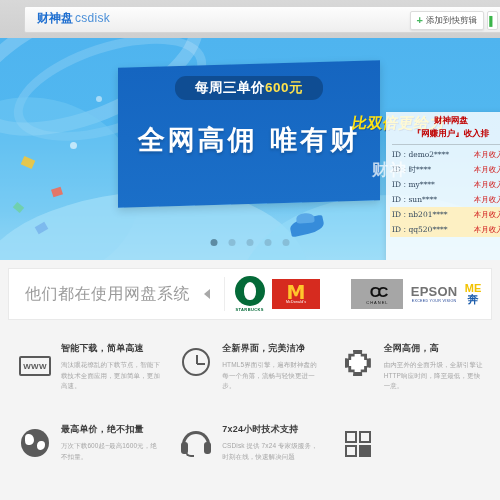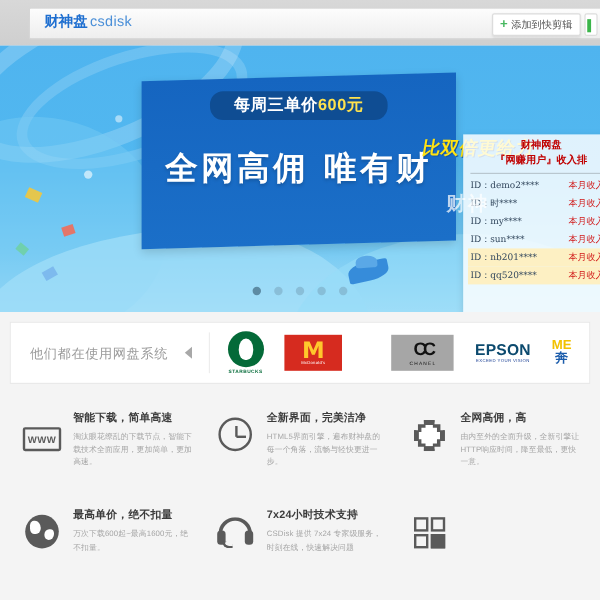--- a/index.html
+++ b/index.html
@@ -171,21 +171,21 @@
   .dot { width:7px; height:7px; border-radius:50%; background:rgba(120,165,190,.55); cursor:pointer; }
   .dot.active { background:#5d8ba3; }
 
   
   .brands {
     position:absolute; top:268px; left:8px; width:484px; height:52px;
     background:#ffffff; border:1px solid #e9e9e9;
     display:flex; align-items:center;
   }
   .brands-label {
-    font-size:11px; color:#9b9b9b; padding-left:16px; white-space:nowrap;
+    font-size:16px; color:#9b9b9b; padding-left:16px; white-space:nowrap;
     letter-spacing:0.5px;
   }
   .brand-arrow {
     margin:0 14px 0 14px; width:0; height:0;
     border-top:5px solid transparent; border-bottom:5px solid transparent;
     border-right:6px solid #a8a8a8; cursor:pointer;
   }
   .brand-sep { width:1px; height:34px; background:#ededed; }
   .brand-track { flex:1; display:flex; align-items:center; justify-content:space-around; padding:0 6px; }
   .brand { display:flex; flex-direction:column; align-items:center; justify-content:center; }
@@ -199,21 +199,21 @@
 
   .mcd { width:48px; height:30px; background:#d62b1f; display:flex; flex-direction:column; align-items:center; justify-content:center; }
   .mcd-m { font-size:19px; color:#ffc72c; font-weight:bold; line-height:.85; font-family:"DejaVu Sans",sans-serif; }
   .mcd-t { font-size:3.5px; color:#ffffff; letter-spacing:.2px; }
 
   .chanel { width:52px; height:30px; background:#a6a6a6; display:flex; flex-direction:column; align-items:center; justify-content:center;margin-left:24px; }
   .chanel-c { font-size:15px; color:#111; font-weight:bold; line-height:1; letter-spacing:-3px; }
   .chanel-t { font-size:4px; color:#111; letter-spacing:1px; margin-top:1px; }
 
   .epson { display:flex; flex-direction:column; align-items:center; }
-  .epson-m { font-size:13px; font-weight:bold; color:#0c4a6e; letter-spacing:.2px; line-height:1; }
+  .epson-m { font-size:13px; font-weight:bold; color:#737373; letter-spacing:.2px; line-height:1; }
   .epson-s { font-size:3.6px; color:#1a3f94; letter-spacing:.3px; margin-top:1px; }
 
   .mb { display:flex; flex-direction:column; }
   .mb-m { font-size:11px; font-weight:bold; color:#f2c200; line-height:1; }
   .mb-s { font-size:11px; font-weight:bold; color:#1b5cab; line-height:1; }
 
   
   .features {
     position:absolute; top:330px; left:8px; width:484px; height:162px;
     display:grid; grid-template-columns:1fr 1fr 1fr; grid-template-rows:1fr 1fr;

